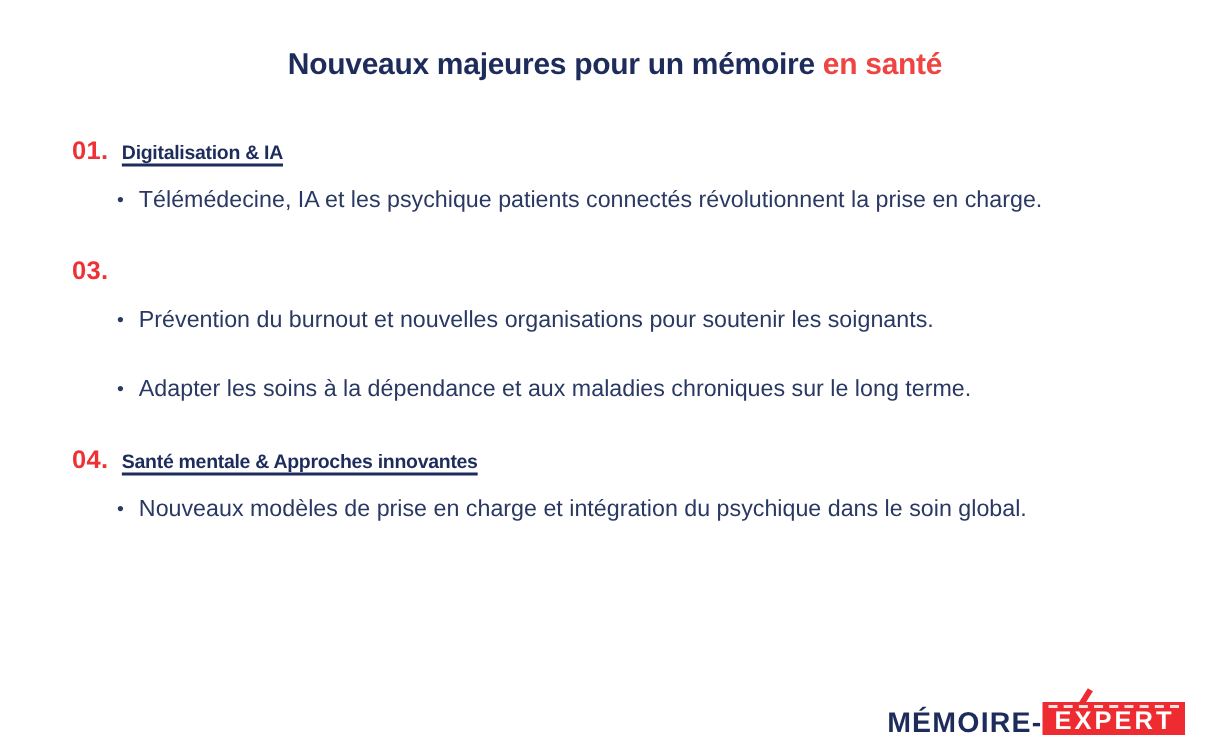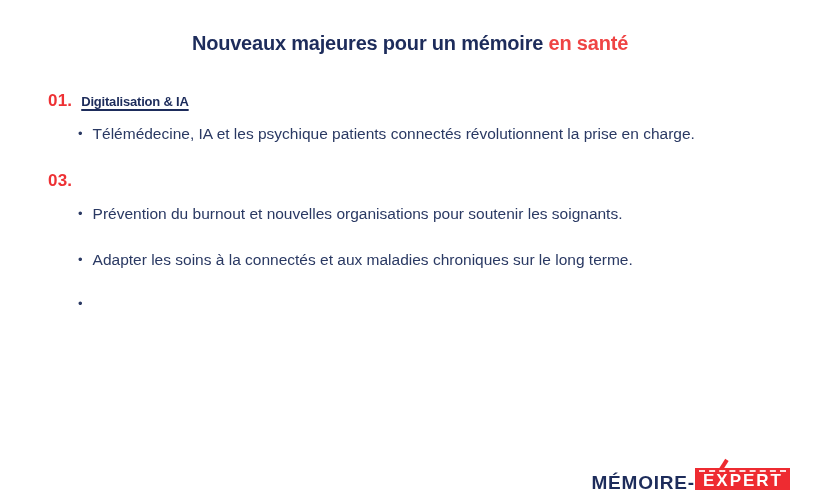--- a/index.html
+++ b/index.html
@@ -132,27 +132,32 @@
       </div>
       <div class="trend-bullet">
         <span class="bullet-dot">•</span>
         <span>Prévention du burnout et nouvelles organisations pour soutenir les soignants.</span>
       </div>
     </div>
 
     <div class="trend-item">
       <div class="trend-bullet">
         <span class="bullet-dot">•</span>
-        <span>Adapter les soins à la connectés et aux maladies chroniques sur le long terme.</span>
+        <span>Adapter les soins à la dépendance et aux maladies chroniques sur le long terme.</span>
       </div>
     </div>
 
     <div class="trend-item">
+      <div class="trend-head">
+        <span class="trend-number">04.</span>
+        <span class="trend-heading">Santé mentale &amp; Approches innovantes</span>
+      </div>
       <div class="trend-bullet">
         <span class="bullet-dot">•</span>
+        <span>Nouveaux modèles de prise en charge et intégration du psychique dans le soin global.</span>
       </div>
     </div>
 
   </div>
 
   <div class="logo">
     <span class="logo-left">MÉMOIRE-</span>
     <span class="logo-box">
       <span class="dash-line"></span>
       <span class="x-stroke top"></span>

